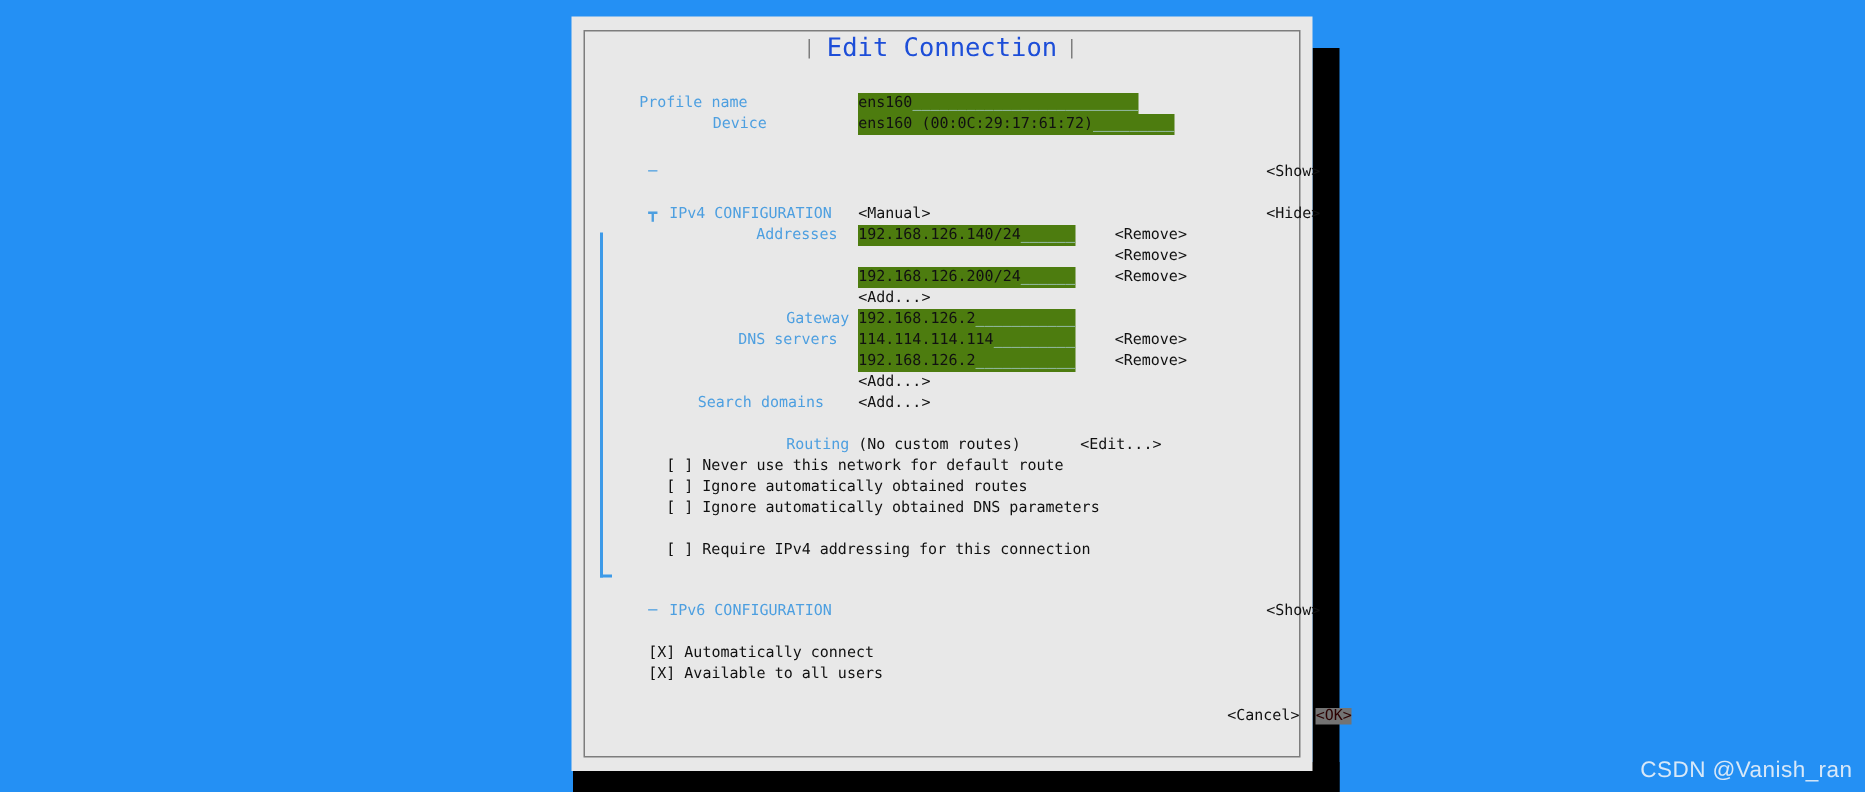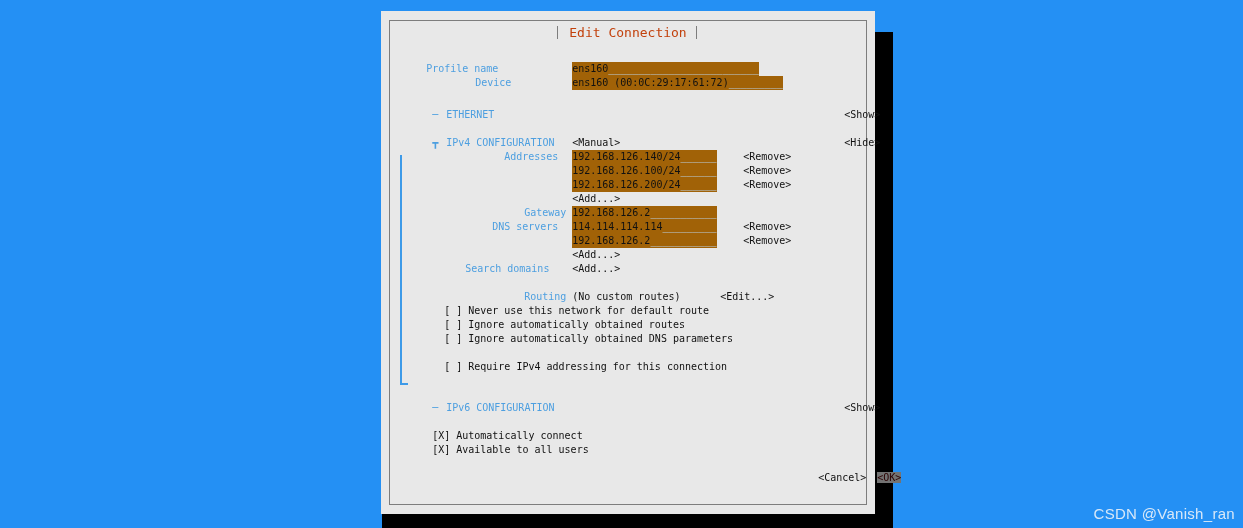--- a/index.html
+++ b/index.html
@@ -66,22 +66,22 @@
     pointer-events: none;
   }
   #title-left-gap, #title-right-gap {
     width: 3px;
     height: 13px;
     background: #e8e8e8;
     border-left: 1px solid #7d7d7d;
     box-sizing: border-box;
   }
   #title-text {
-    color: #c2410c;
-    font-size: 13px;
+    color: #1d4ed8;
+    font-size: 17px;
     line-height: 13px;
     background: #e8e8e8;
     padding: 0 9px;
     letter-spacing: 0px;
     white-space: nowrap;
   }
 
   
   #content {
     position: absolute;
@@ -102,21 +102,21 @@
   }
 
   .lbl {
     color: #4d9fe0;
   }
   .txt {
     color: #111111;
   }
   .field {
     display: inline-block;
-    background: #a16207;
+    background: #4d7c0f;
     color: #111111;
     position: relative;
     vertical-align: top;
     height: 14px;
     line-height: 14px;
     white-space: pre;
     overflow: hidden;
   }
   .field .underfill {
     color: #bfdffd;
@@ -174,23 +174,20 @@
     <div class="row" style="left:49px; top:21px;">
       <span class="lbl">Device</span>
     </div>
     <div class="row" style="left:146px; top:21px;">
       <span class="field"><span>ens160 (00:0C:29:17:61:72)</span><span class="underfill">_________</span></span>
     </div>
 
     <div class="row" style="left:6px; top:53px;">
       <span class="lbl">─</span>
     </div>
-    <div class="row" style="left:20px; top:53px;">
-      <span class="lbl">ETHERNET</span>
-    </div>
     <div class="row" style="left:418px; top:53px;">
       <span class="txt">&lt;Show&gt;</span>
     </div>
 
     <div class="row" style="left:6px; top:81px;">
       <span class="lbl">┳</span>
     </div>
     <div class="row" style="left:20px; top:81px;">
       <span class="lbl">IPv4 CONFIGURATION</span>
     </div>
@@ -205,23 +202,20 @@
       <span class="lbl">Addresses</span>
     </div>
 
     <div class="row" style="left:146px; top:95px;">
       <span class="field"><span>192.168.126.140/24</span><span class="underfill">______</span></span>
     </div>
     <div class="row" style="left:317px; top:95px;">
       <span class="txt">&lt;Remove&gt;</span>
     </div>
 
-    <div class="row" style="left:146px; top:109px;">
-      <span class="field"><span>192.168.126.100/24</span><span class="underfill">______</span></span>
-    </div>
     <div class="row" style="left:317px; top:109px;">
       <span class="txt">&lt;Remove&gt;</span>
     </div>
 
     <div class="row" style="left:146px; top:123px;">
       <span class="field"><span>192.168.126.200/24</span><span class="underfill">______</span></span>
     </div>
     <div class="row" style="left:317px; top:123px;">
       <span class="txt">&lt;Remove&gt;</span>
     </div>

